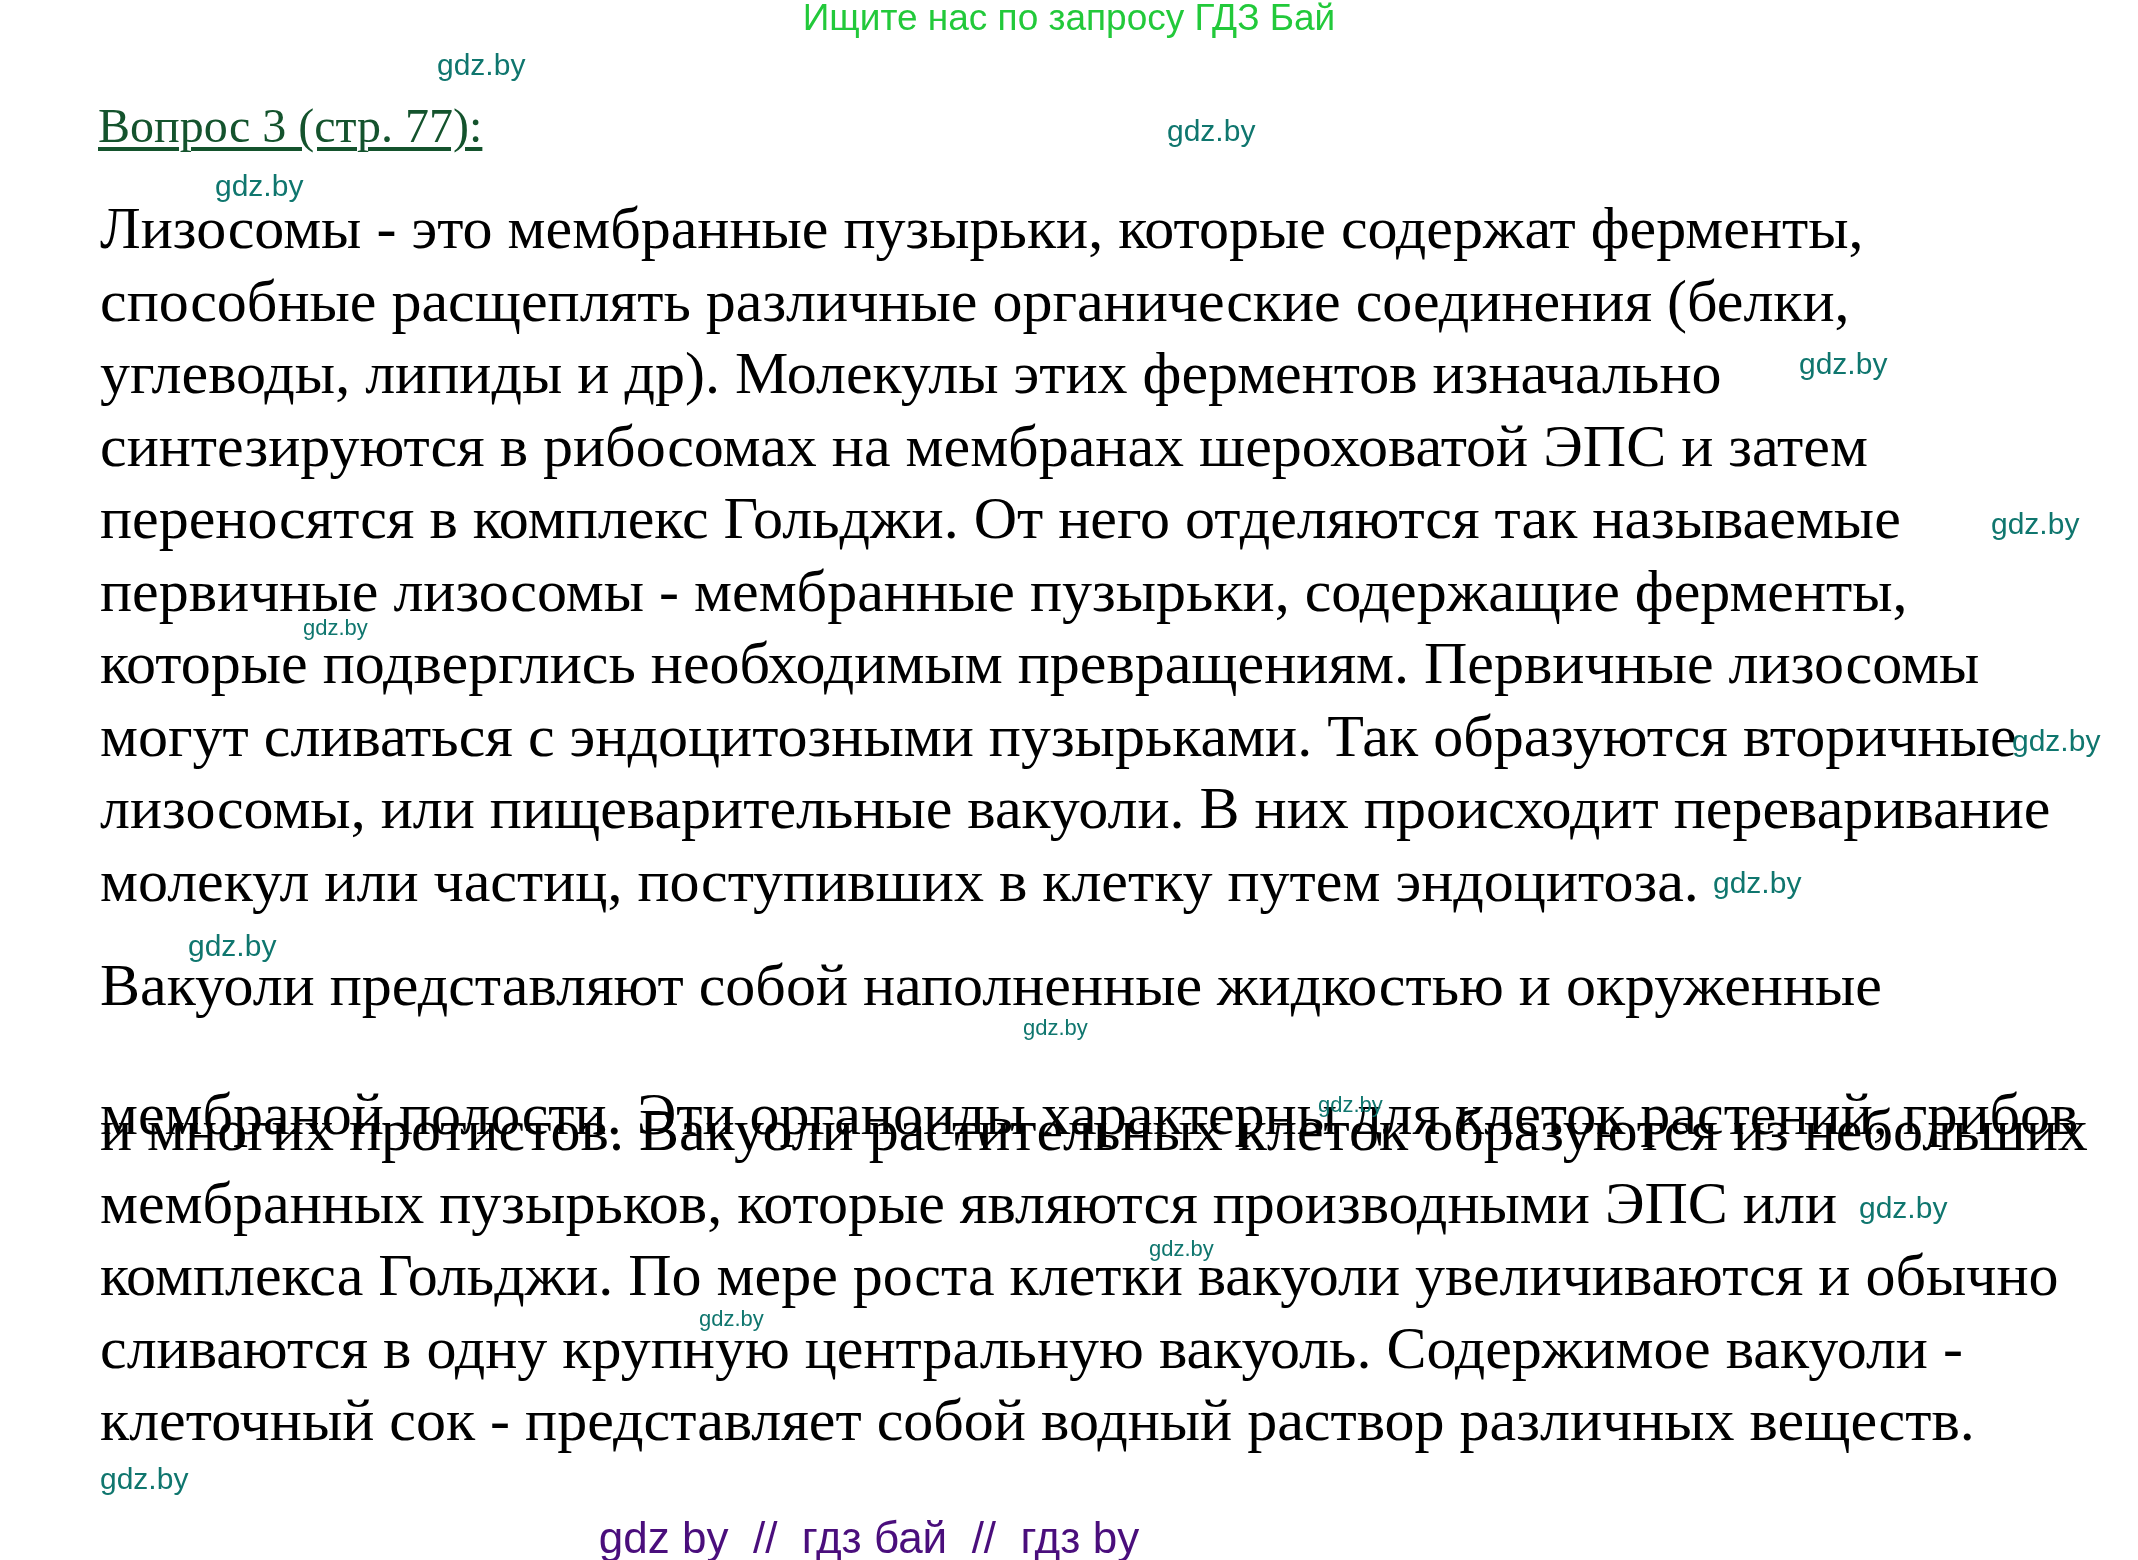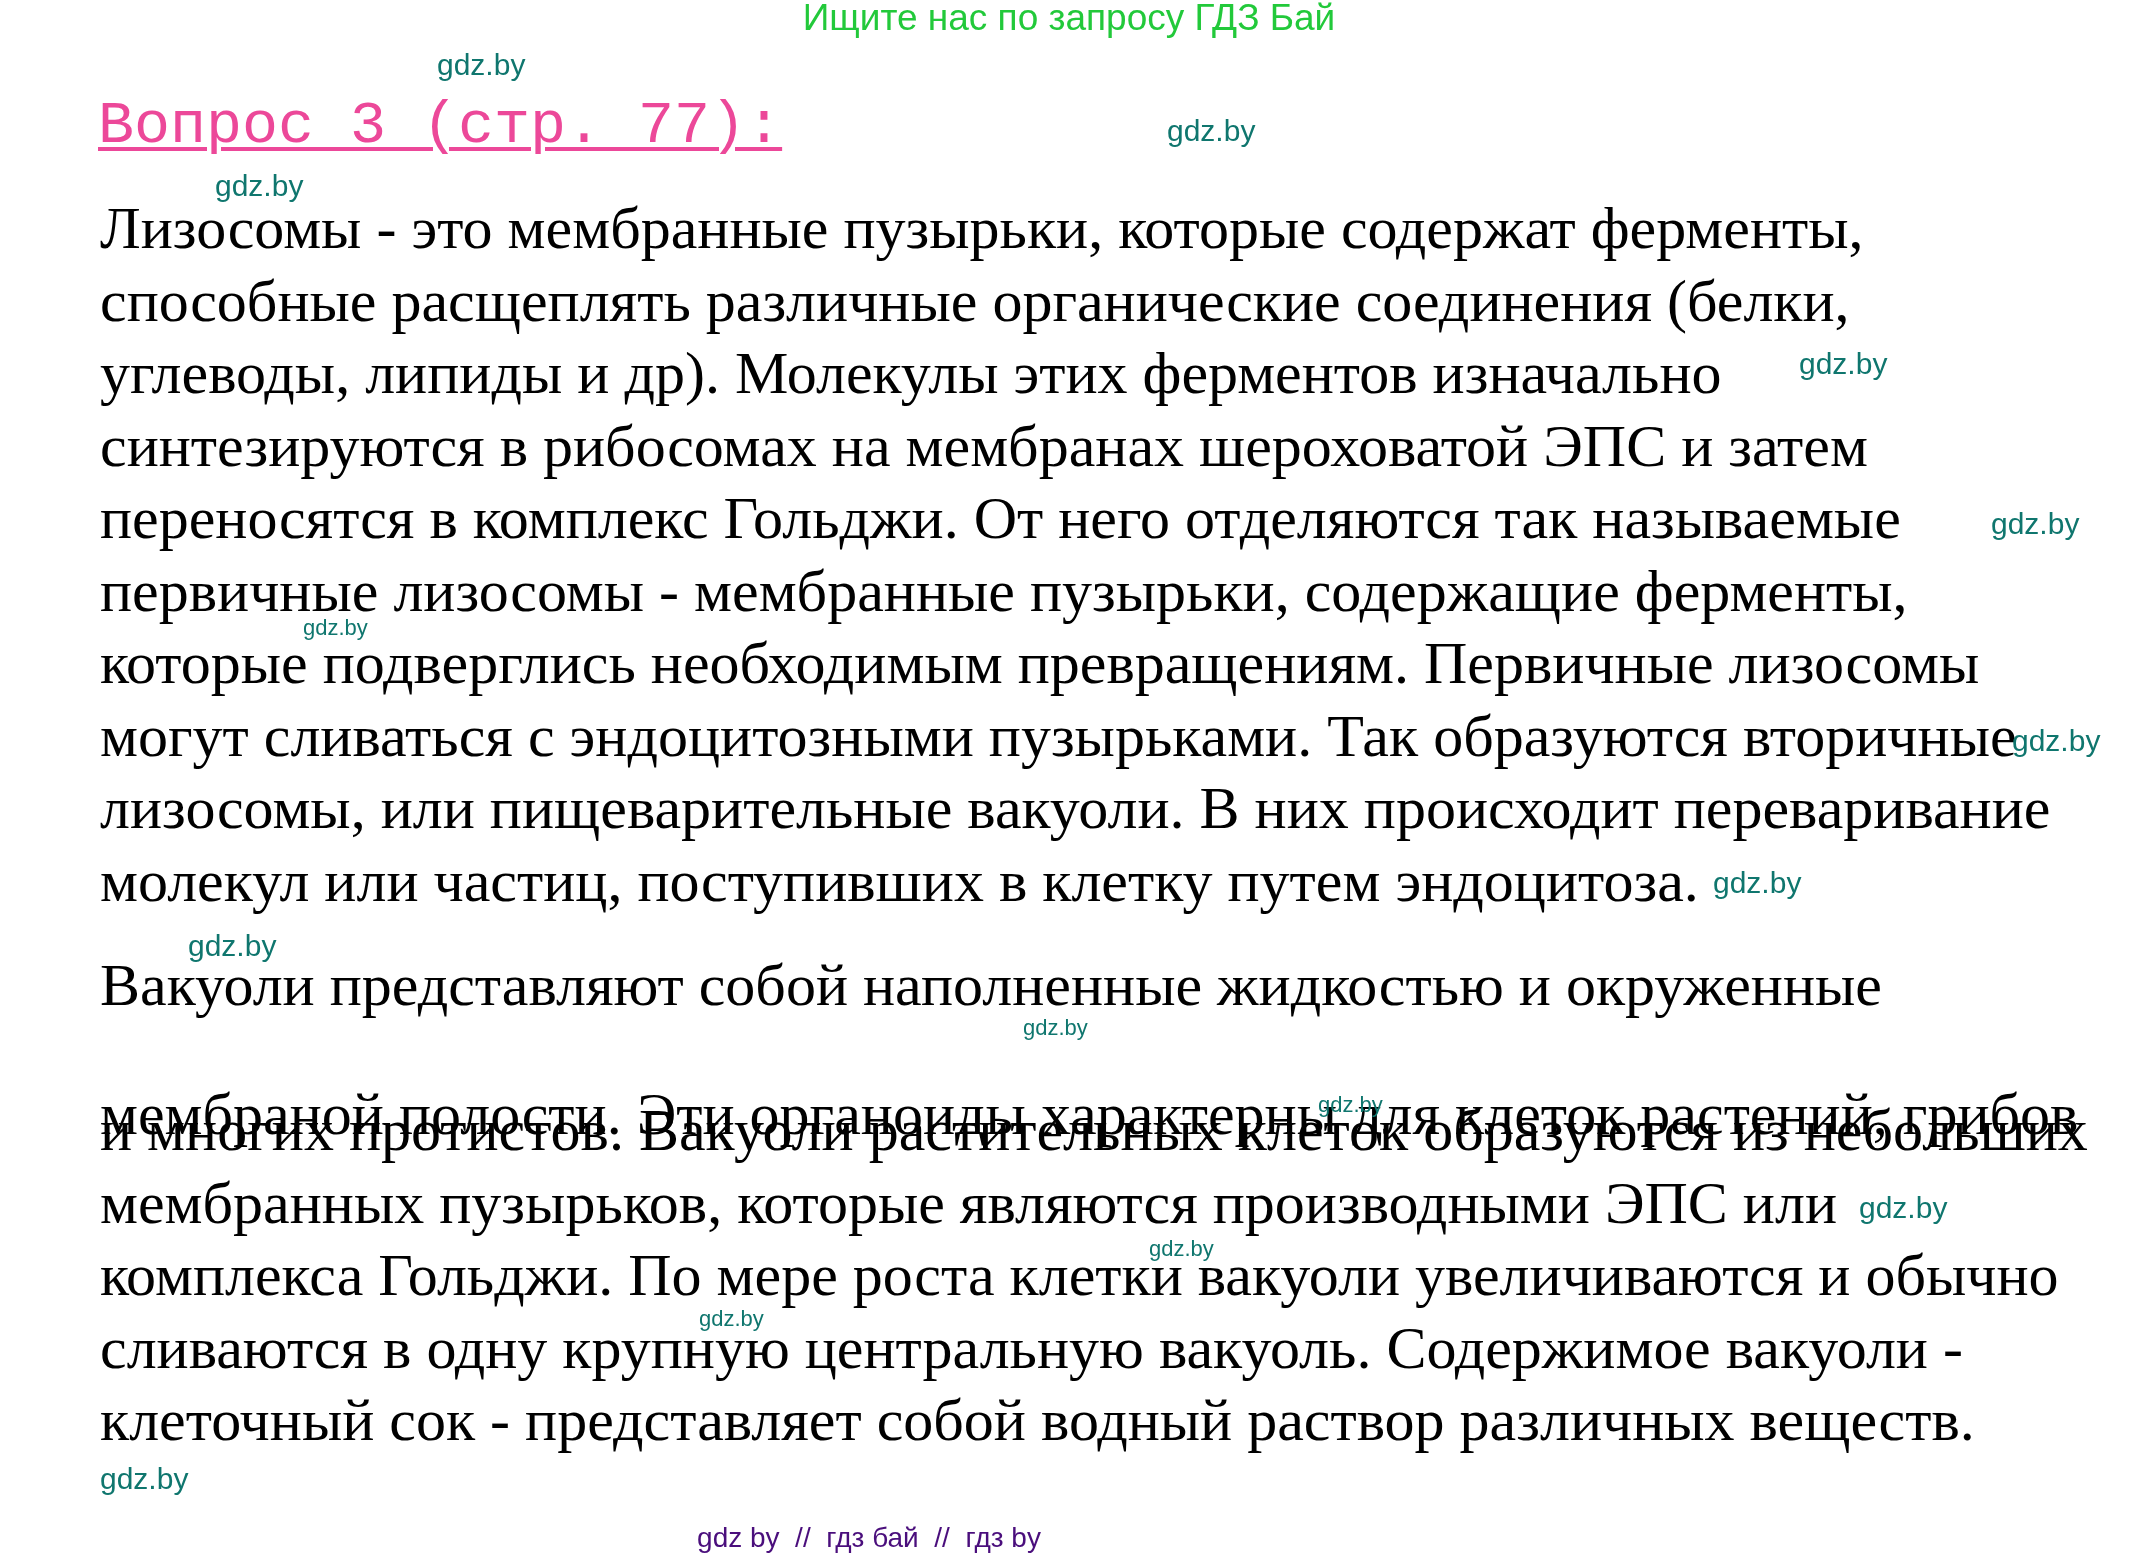--- a/index.html
+++ b/index.html
@@ -5,38 +5,38 @@
   html, body { margin: 0; padding: 0; background: #ffffff; }
   body { width: 2138px; height: 1560px; position: relative; overflow: hidden; }
   .page { position: absolute; left: 0; top: 0; width: 2138px; height: 1560px; background: #ffffff; border-radius: 15px; }
   .promo-top {
     position: absolute; left: 0; width: 2138px; top: -2px; text-align: center;
     font-family: "Liberation Sans", sans-serif; font-size: 37px; line-height: 40px;
     color: #22c93a; white-space: nowrap;
   }
   .title {
     position: absolute; left: 98px; top: 96px;
-    font-family: Liberation Mono, monospace; font-size: 60px; line-height: 60px;
-    color: #ec4899; white-space: nowrap;
+    font-family: Liberation Serif, serif; font-size: 48px; line-height: 60px;
+    color: #14532d; white-space: nowrap;
     text-decoration: underline; text-decoration-thickness: 4px; text-underline-offset: 5px;
   }
   .line {
     position: absolute; left: 100px;
     font-family: "Liberation Serif", serif; font-size: 60px; line-height: 60px;
     color: #000; white-space: nowrap; text-align: right;
   }
   .wm {
     position: absolute; font-family: "Liberation Sans", sans-serif; color: #0f766e;
     white-space: nowrap; line-height: 1;
   }
   .wm.big { font-size: 30px; }
   .wm.small { font-size: 22px; }
   .promo-bottom {
     position: absolute; left: 0; width: 1738px; top: 1516px; text-align: center;
-    font-family: "Liberation Sans", sans-serif; font-size: 28px; line-height: 44px;
+    font-family: "Liberation Sans", sans-serif; font-size: 44px; line-height: 44px;
     color: #4a0e7c; white-space: pre;
   }
 </style>
 </head>
 <body>
 
 <div class="page">
 
   <div class="promo-top">Ищите нас по запросу ГДЗ Бай</div>
 

